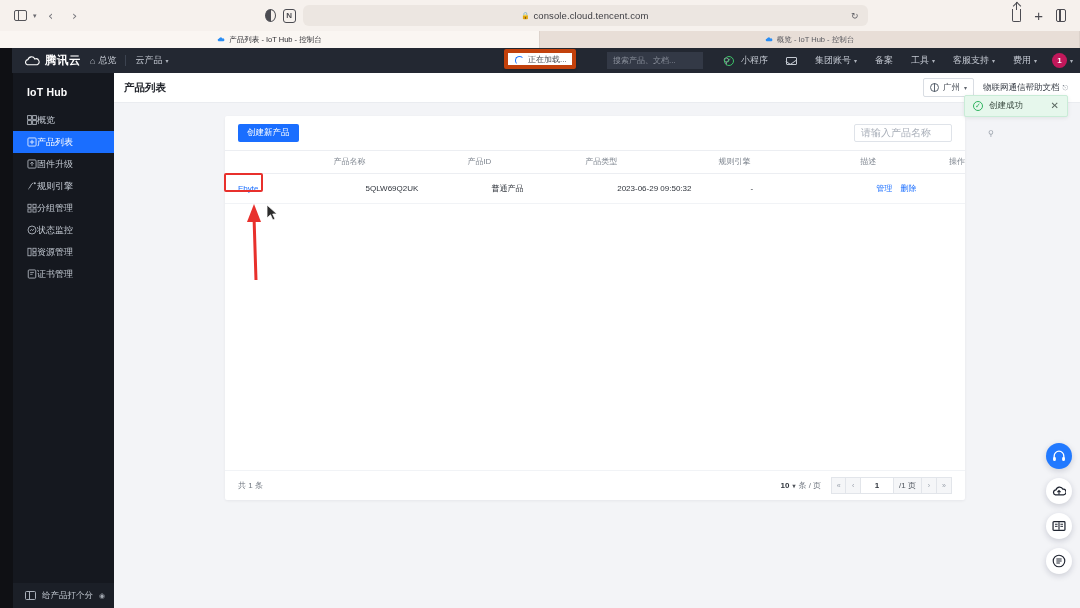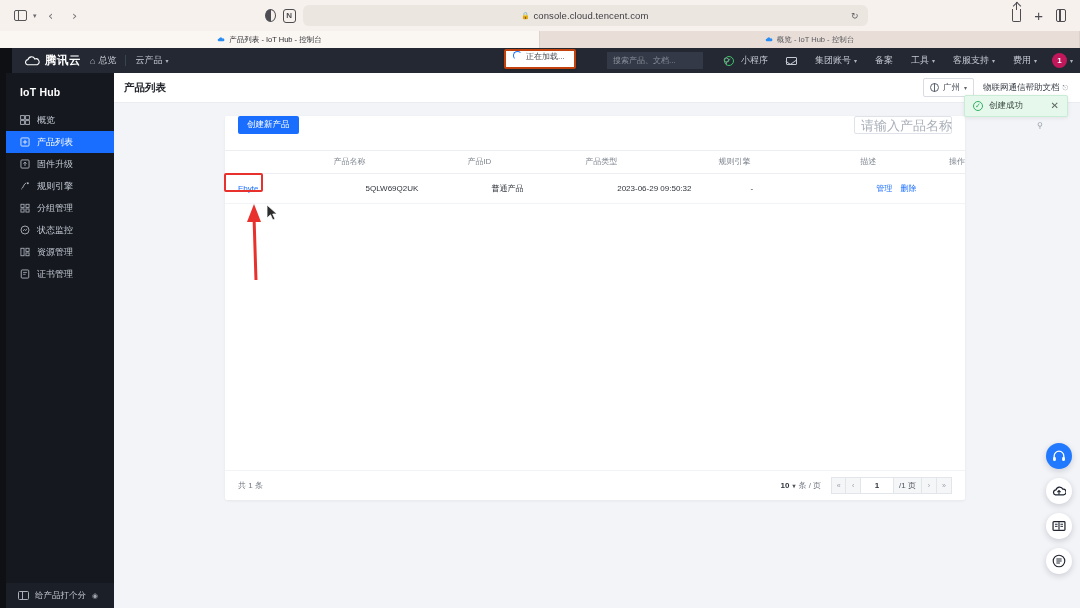--- a/index.html
+++ b/index.html
@@ -96,39 +96,39 @@
   .caret { font-size: 6px; opacity: .85; }
   .avatar-badge {
     width: 15px; height: 15px; border-radius: 50%; background: #c2185b;
     color: #fff; font-size: 8px; display: flex; align-items: center; justify-content: center;
     margin-left: 6px; font-weight: 600;
   }
 
   
   .loading-toast {
     position: absolute; top: 49px; left: 504px; width: 72px; height: 20px;
-    background: #ffffff; border: 2px solid #c2410c; border-radius: 2px;
-    display: flex; align-items: flex-start; gap: 4px; padding-left: 7px;
+    background: #ffffff; border: 4px solid #c2410c; border-radius: 2px;
+    display: flex; align-items: flex-end; gap: 4px; padding-left: 7px;
     font-size: 8px; color: #44484f; box-shadow: 0 1px 3px rgba(0,0,0,.18);
   }
   .spinner {
     width: 9px; height: 9px; border-radius: 50%;
     border: 1.6px solid #1a73ff; border-right-color: transparent; border-bottom-color: transparent;
   }
 
   
   .iot-sidebar {
-    position: absolute; top: 73px; left: 6px; width: 114px; height: 535px;
+    position: absolute; top: 73px; left: 13px; width: 114px; height: 535px;
     background: #15181f; color: #c9ced7;
   }
   .iot-sidebar-title {
     font-size: 10.5px; color: #ffffff; font-weight: 700; padding: 13px 0 11px 14px; letter-spacing: .2px;
   }
   .sb-item {
-    height: 22px; display: flex; align-items: center; gap: 7px;
+    height: 22px; display: flex; align-items: center; 
     padding-left: 14px; font-size: 9px; color: #c3c9d2;
   }
   .sb-item.active { background: #1a6eff; color: #ffffff; }
   .sb-ico { width: 10px; height: 10px; flex: none; opacity: .9; }
   .sidebar-footer {
     position: absolute; bottom: 0; left: 0; width: 114px; height: 25px;
     background: #1b1f27; display: flex; align-items: center; gap: 6px; padding-left: 12px;
     font-size: 8.5px; color: #c3c9d2;
   }
   .collapse-ico { width: 11px; height: 9px; border: 1.2px solid #aab0ba; border-radius: 1.5px; position: relative; }
@@ -167,32 +167,32 @@
     font-size: 7px; display: flex; align-items: center; justify-content: center; flex: none;
   }
   .toast-close { margin-left: auto; font-size: 10px; color: #5a6660; line-height: 1; }
 
   
   .card {
     position: absolute; top: 43px; left: 111px; width: 740px; height: 384px;
     background: #ffffff; border-radius: 2px; box-shadow: 0 1px 3px rgba(18,24,40,.06);
     display: flex; flex-direction: column;
   }
-  .card-toolbar { height: 34px; display: flex; align-items: flex-start; padding: 0 13px; }
+  .card-toolbar { height: 34px; display: flex; align-items: center; padding: 0 13px; }
   .btn-primary {
     background: #1a6eff; color: #fff; font-size: 8.5px; border: none; border-radius: 2px;
     height: 18px; padding: 0 9px; font-family: "Liberation Sans", sans-serif;
   }
   .table-search {
     margin-left: auto; width: 98px; height: 18px; border: 1px solid #dfe3e9; border-radius: 2px;
     display: flex; align-items: center; padding: 0 6px;
   }
   .table-search input {
     flex: 1; border: none; outline: none; background: transparent;
-    font-size: 13px; color: #4a4f59; font-family: Liberation Sans, sans-serif;
+    font-size: 10px; color: #4a4f59; font-family: Liberation Mono, monospace;
   }
   .table-search input::placeholder { color: #a9afb9; }
   .table-search .mini-search-ico { color: #9aa1ab; font-size: 8px; }
 
   table { width: 100%; border-collapse: collapse; table-layout: fixed; }
   thead th {
     text-align: right; font-size: 8px; font-weight: 400; color: #7e858f;
     padding: 5px 0 6px 0; border-bottom: 1px solid #eceef2; border-top: 1px solid #eceef2;
   }
   tbody td {

